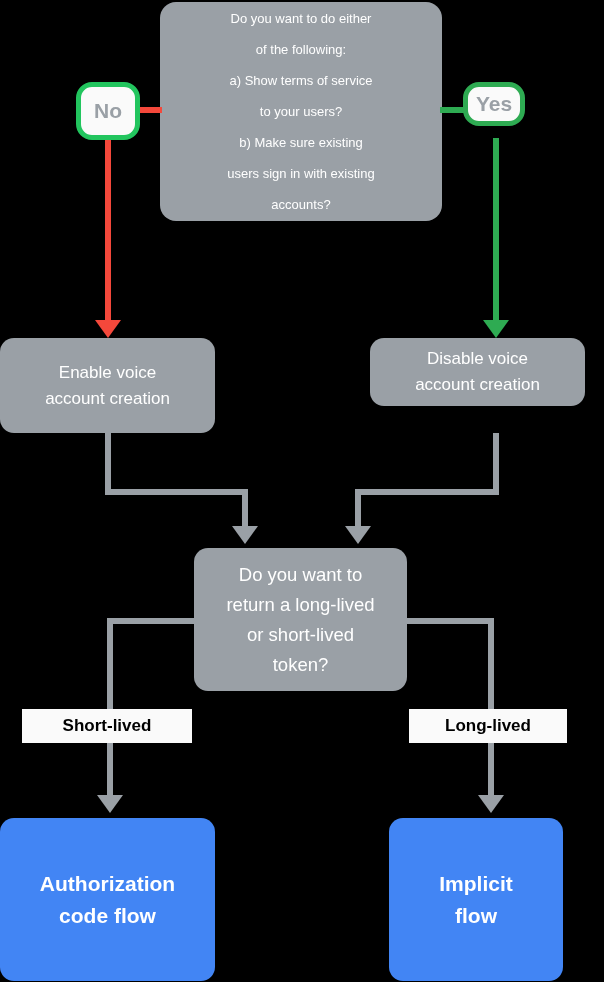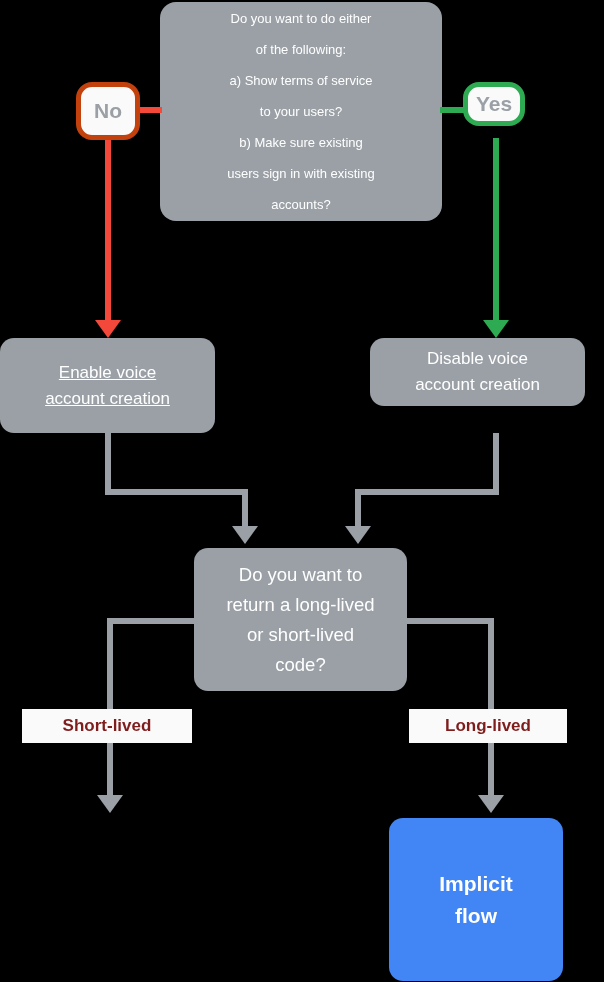--- a/index.html
+++ b/index.html
@@ -51,21 +51,20 @@
   }
 
   
   #enable-box {
     left: 0px;
     top: 338px;
     width: 215px;
     height: 95px;
     font-size: 17px;
     line-height: 26px;
-    text-decoration: underline;
   }
   #disable-box {
     left: 370px;
     top: 338px;
     width: 215px;
     height: 68px;
     font-size: 17px;
     line-height: 26px;
   }
 
@@ -110,21 +109,21 @@
     font-size: 21px;
     font-weight: bold;
     color: #9aa0a6;
     z-index: 6;
   }
   #badge-no {
     left: 76px;
     top: 82px;
     width: 64px;
     height: 58px;
-    border: 5px solid #c2410c;
+    border: 5px solid #22c55e;
   }
   #badge-yes {
     left: 463px;
     top: 82px;
     width: 62px;
     height: 44px;
     border: 5px solid #2eab52;
   }
 
   
@@ -146,21 +145,21 @@
   .arrow-red   { border-top-color: #f4483b; }
   .arrow-green { border-top-color: #2eab52; }
 
   
   .edge-label {
     position: absolute;
     display: flex;
     align-items: center;
     justify-content: center;
     background: #fafafa;
-    color: #7f1d1d;
+    color: #000000;
     font-size: 17px;
     font-weight: bold;
     z-index: 5;
   }
   #label-short {
     left: 22px;
     top: 709px;
     width: 170px;
     height: 34px;
   }
@@ -221,38 +220,42 @@
 
   <div class="ln" style="left:493px; top:433px; width:6px; height:56px;"></div>
   <div class="ln" style="left:355px; top:489px; width:144px; height:6px;"></div>
   <div class="ln" style="left:355px; top:489px; width:6px; height:39px;"></div>
   <div class="arrow" style="left:345px; top:526px;"></div>
 
   <div class="node node-gray" id="question-token">
     <span class="node-text">Do you want to
 return a long-lived
 or short-lived
-code?</span>
+token?</span>
   </div>
 
   <div class="ln" style="left:107px; top:618px; width:90px; height:6px;"></div>
   <div class="ln" style="left:107px; top:618px; width:6px; height:186px;"></div>
   <div class="arrow" style="left:97px; top:795px;"></div>
 
   <div class="ln" style="left:404px; top:618px; width:90px; height:6px;"></div>
   <div class="ln" style="left:488px; top:618px; width:6px; height:186px;"></div>
   <div class="arrow" style="left:478px; top:795px;"></div>
 
   <div class="edge-label" id="label-short">
     <span>Short-lived</span>
   </div>
 
   <div class="edge-label" id="label-long">
     <span>Long-lived</span>
   </div>
 
+  <div class="node node-blue" id="auth-flow-box">
+    <span class="node-text">Authorization
+code flow</span>
+  </div>
 
   <div class="node node-blue" id="implicit-flow-box">
     <span class="node-text">Implicit
 flow</span>
   </div>
 
 </div>
 
 </body></html>

